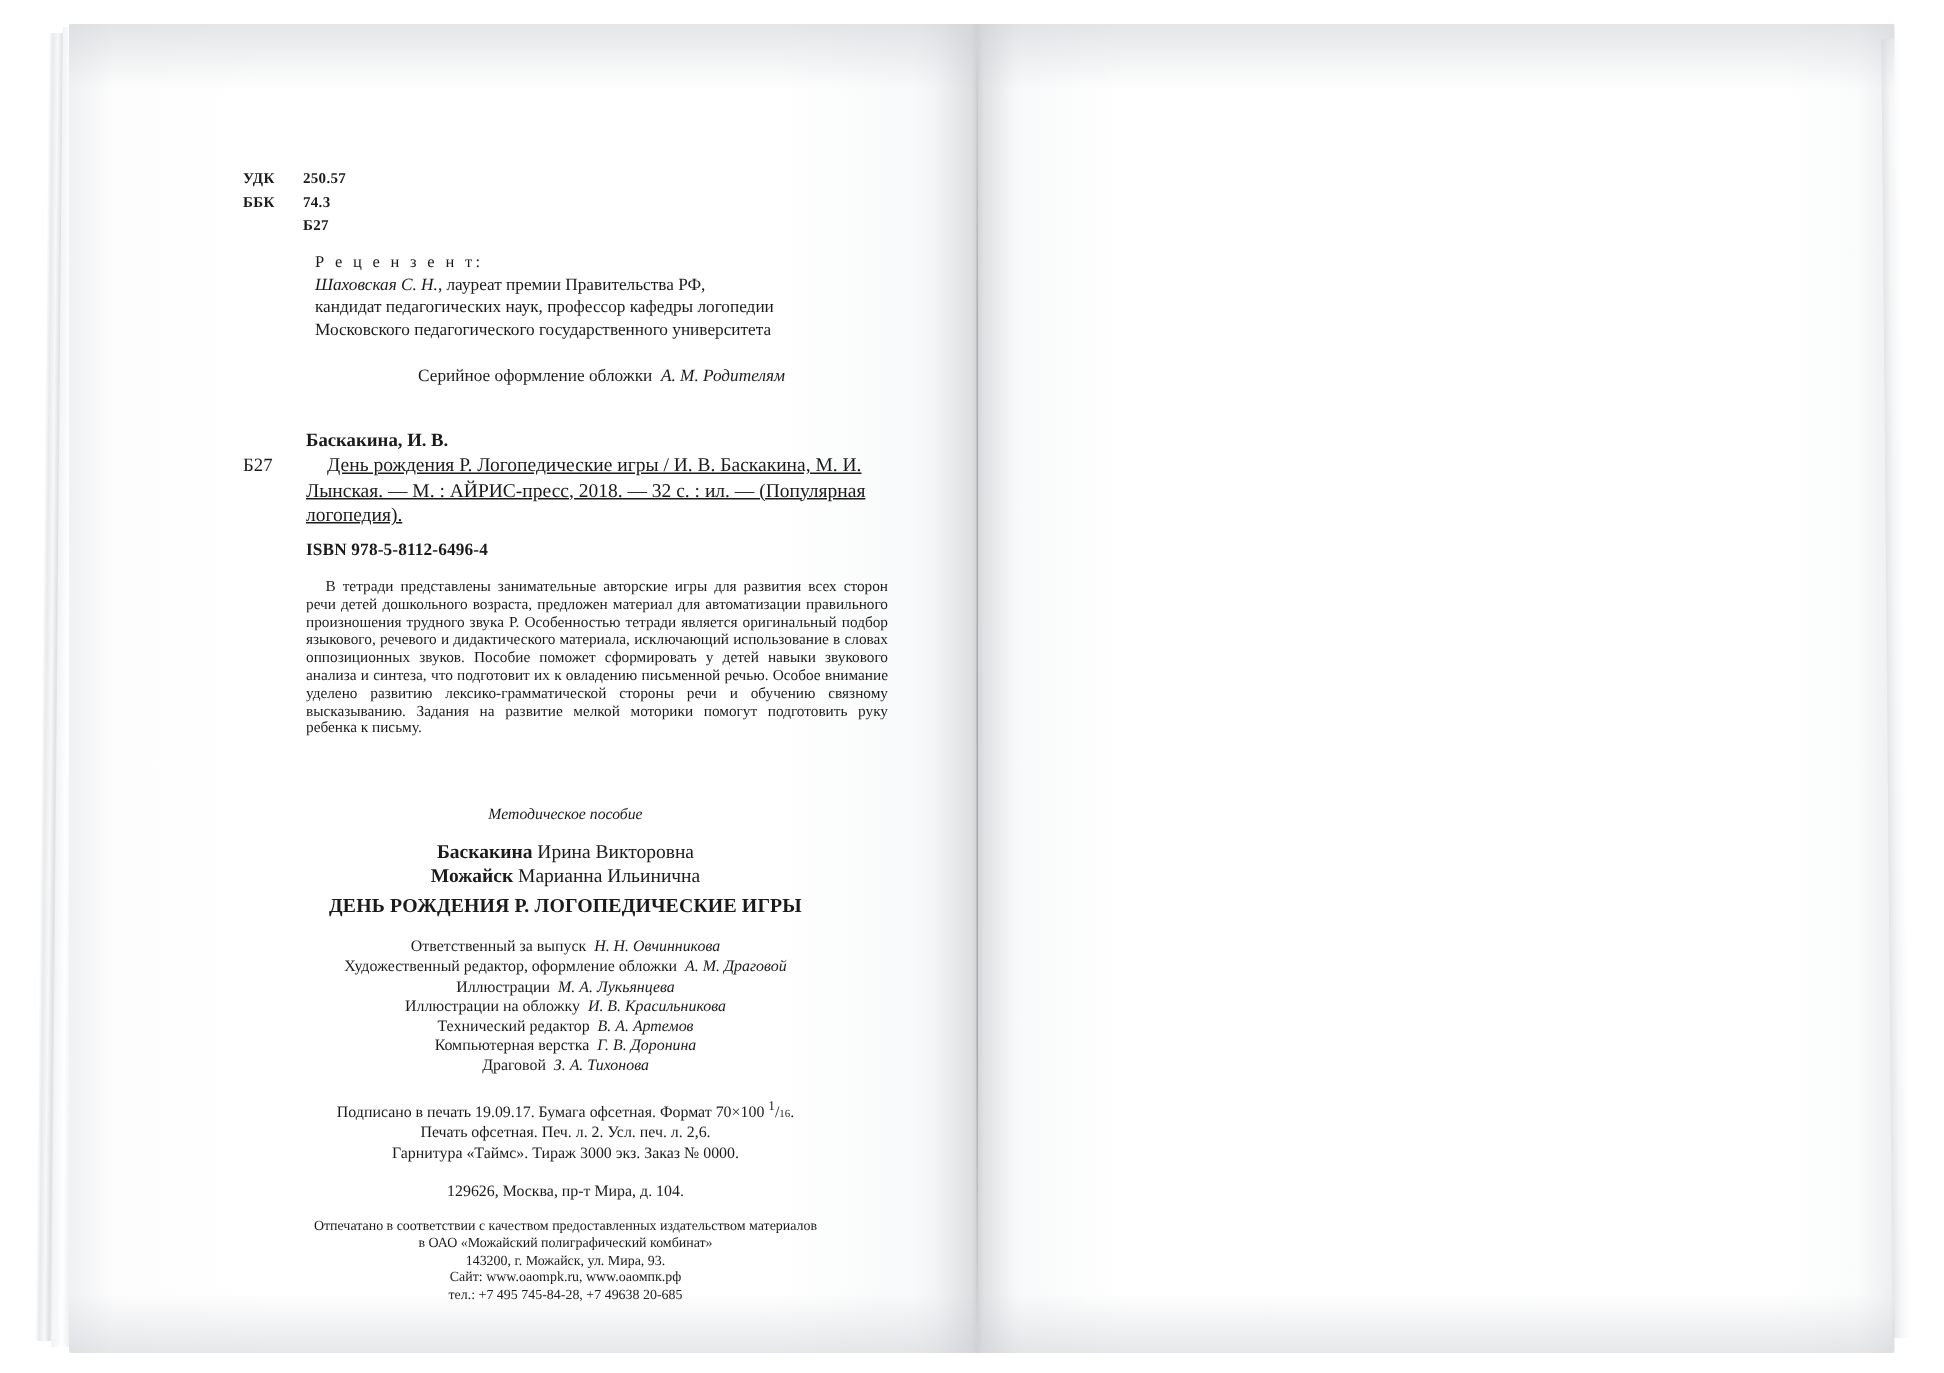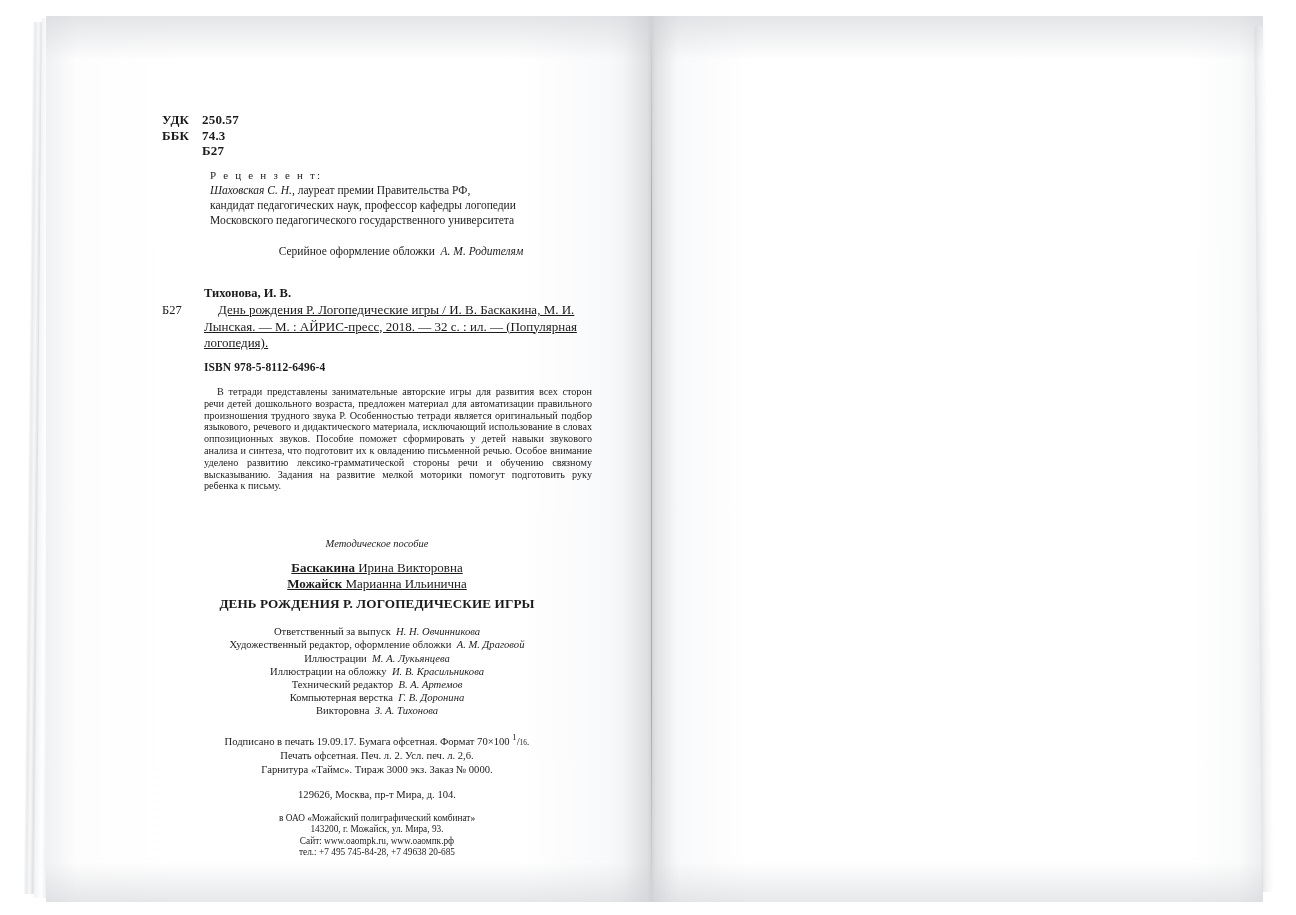--- a/index.html
+++ b/index.html
@@ -73,21 +73,21 @@
     position:absolute; left:46px; bottom:13px; width:1217px; height:40px;
     background:linear-gradient(0deg,rgba(205,208,212,0.5) 0%,rgba(255,255,255,0) 100%);
     pointer-events:none;
   }
 
   
   #left-content{
     position:absolute; left:116px; top:96px; width:430px;
     color:#1b1b1b;
   }
-  .udk-block{ font-size:13px; line-height:15.5px; font-weight:700; letter-spacing:.2px; }
+  .udk-block{ font-size:10px; line-height:15.5px; font-weight:700; letter-spacing:.2px; }
   .udk-row{ display:flex; }
   .udk-key{ width:40px; }
   .udk-val{ }
   .udk-third{ margin-left:40px; }
 
   .reviewer-wrap{ margin-top:9px; text-align:left; font-size:11.5px; line-height:15px; padding-left:48px;}
   .reviewer-title{ letter-spacing:2.2px; font-size:11px; }
   .ital{ font-style:italic; }
   .reviewer-line{ }
 
@@ -98,21 +98,21 @@
   .cip-body{ position:relative; padding-left:42px; margin-top:1px; }
   .cip-code{ position:absolute; left:0; top:0; font-weight:400; font-size:12.5px;}
   .cip-text{ text-indent:14px;text-decoration:underline; }
   .cip-isbn{ margin-left:42px; margin-top:7px; font-weight:700; font-size:11.5px; letter-spacing:.1px;}
 
   .annot{ margin-top:11px; margin-left:42px; font-size:10.2px; line-height:11.8px; text-align:justify; }
   .annot p{ margin:0; text-indent:13px; }
 
   .imprint{ margin-top:46px; text-align:center; }
   .imprint .method{ font-style:italic; font-size:10.5px; }
-  .imprint .authors{ margin-top:11px; font-size:13px; line-height:16px;text-decoration:underline; }
+  .imprint .authors{ margin-top:11px; font-size:13px; line-height:16px; }
   .imprint .authors b{ font-weight:700; }
   .imprint .booktitle{ margin-top:4px; font-weight:700; font-size:13.2px; letter-spacing:.1px;}
   .imprint .credits{ margin-top:13px; font-size:10.6px; line-height:13.2px; }
   .imprint .credits i{ font-style:italic; }
   .imprint .tech{ margin-top:13px; font-size:10.6px; line-height:13.2px; }
   .imprint .pub{ margin-top:12px; font-size:10.6px; line-height:13.2px; }
   .imprint .print{ margin-top:12px; font-size:9.3px; line-height:11.4px; }
   sub.frac{ font-size:7.2px; vertical-align:0px;}
 </style>
 </head>
@@ -141,21 +141,21 @@
       <div class="reviewer-wrap">
         <div class="reviewer-title">Р е ц е н з е н т:</div>
         <div class="reviewer-line"><span class="ital">Шаховская С. Н.</span><span>, лауреат премии Правительства РФ,</span></div>
         <div class="reviewer-line">кандидат педагогических наук, профессор кафедры логопедии</div>
         <div class="reviewer-line">Московского педагогического государственного университета</div>
       </div>
 
       <div class="series-line"><span>Серийное оформление обложки</span>&nbsp;&nbsp;<span class="ital">А. М. Родителям</span></div>
 
       <div class="cip">
-        <div class="cip-author">Тихонова, И. В.</div>
+        <div class="cip-author">Баскакина, И. В.</div>
         <div class="cip-body">
           <span class="cip-code">Б27</span>
           <div class="cip-text">День рождения Р. Логопедические игры / И. В. Баскакина, М. И. Лынская. — М. : АЙРИС-пресс, 2018. — 32 с. : ил. — (Популярная логопедия).</div>
         </div>
         <div class="cip-isbn">ISBN 978-5-8112-6496-4</div>
       </div>
 
       <div class="annot">
         <p>В тетради представлены занимательные авторские игры для развития всех сторон речи детей дошкольного возраста, предложен материал для автоматизации правильного произношения трудного звука Р. Особенностью тетради является оригинальный подбор языкового, речевого и дидактического материала, исключающий использование в словах оппозиционных звуков. Пособие поможет сформировать у детей навыки звукового анализа и синтеза, что подготовит их к овладению письменной речью. Особое внимание уделено развитию лексико-грамматической стороны речи и обучению связному высказыванию. Задания на развитие мелкой моторики помогут подготовить руку ребенка к письму.</p>
       </div>
@@ -170,34 +170,35 @@
 
         <div class="booktitle">ДЕНЬ РОЖДЕНИЯ Р.  ЛОГОПЕДИЧЕСКИЕ ИГРЫ</div>
 
         <div class="credits">
           <div><span>Ответственный за выпуск</span>&nbsp;&nbsp;<i>Н. Н. Овчинникова</i></div>
           <div><span>Художественный редактор, оформление обложки</span>&nbsp;&nbsp;<i>А. М. Драговой</i></div>
           <div><span>Иллюстрации</span>&nbsp;&nbsp;<i>М. А. Лукьянцева</i></div>
           <div><span>Иллюстрации на обложку</span>&nbsp;&nbsp;<i>И. В. Красильникова</i></div>
           <div><span>Технический редактор</span>&nbsp;&nbsp;<i>В. А. Артемов</i></div>
           <div><span>Компьютерная верстка</span>&nbsp;&nbsp;<i>Г. В. Доронина</i></div>
-          <div><span>Викторовна</span>&nbsp;&nbsp;<i>З. А. Тихонова</i></div>
+          <div><span>Драговой</span>&nbsp;&nbsp;<i>З. А. Тихонова</i></div>
         </div>
 
         <div class="tech">
           <div><span>Подписано в печать 19.09.17. Бумага офсетная. Формат 70×100 </span><sup>1</sup>/<sub class="frac">16</sub><span>.</span></div>
           <div>Печать офсетная. Печ. л. 2. Усл. печ. л. 2,6.</div>
           <div>Гарнитура «Таймс». Тираж 3000 экз. Заказ № 0000.</div>
         </div>
 
         <div class="pub">
           <div>129626, Москва, пр-т Мира, д. 104.</div>
         </div>
 
         <div class="print">
+          <div>Отпечатано в соответствии с качеством предоставленных издательством материалов</div>
           <div>в ОАО «Можайский полиграфический комбинат»</div>
           <div>143200, г. Можайск, ул. Мира, 93.</div>
           <div>Сайт: www.oaompk.ru, www.оаомпк.рф</div>
           <div>тел.: +7 495 745-84-28, +7 49638 20-685</div>
         </div>
 
       </div>
     </div>
   </div>
 

